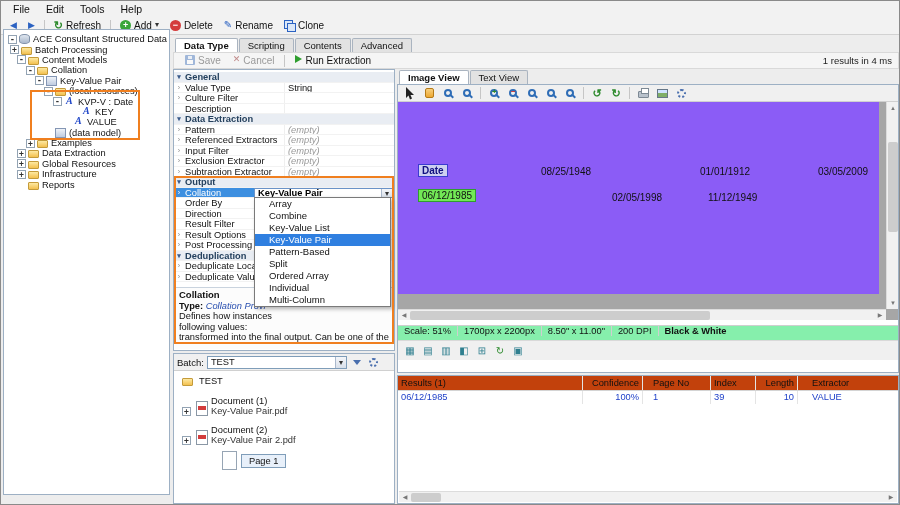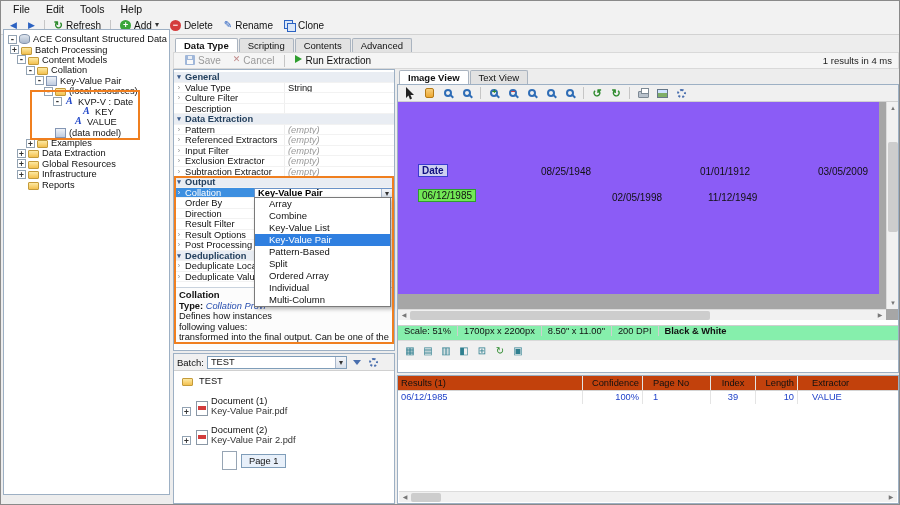--- a/index.html
+++ b/index.html
@@ -125,21 +125,21 @@
   .statusbar{position:absolute;left:0;right:0;bottom:32px;height:15px;background:#86efac;border-top:1px solid #cfcfcf;display:flex;align-items:flex-start;font-size:9.3px}
   .sseg{padding:0 6px;border-right:1px solid #cfcfcf;white-space:nowrap}
   .minibar{position:absolute;left:0;right:0;bottom:12px;height:20px;background:#f0f0f0;border-top:1px solid #d9d9d9;display:flex;align-items:center;padding-left:4px;gap:2px}
   .mico{width:16px;height:15px;display:flex;align-items:center;justify-content:center;color:#2f7f8f;font-size:10px}
   .m1::before{content:"▦"}.m2::before{content:"▤"}.m3::before{content:"▥"}.m4::before{content:"◧"}.m5::before{content:"⊞"}.m6::before{content:"↻";color:#2e8b2e}.m7::before{content:"▣"}
   
   .results-panel{left:396px;top:374px;width:502px;height:129px}
   .rhead{display:flex;height:15px;line-height:15px;background:#c2410c;border-bottom:1px solid #d4d4d4;font-size:9.3px}
   .rrow{display:flex;height:13px;line-height:13px;font-size:9.3px;color:#1d3fc8}
   .rc{padding:0 3px;overflow:hidden;white-space:nowrap;border-right:1px solid #e4e4e4}
-  .c0{flex:0 0 185px}.c1{flex:0 0 60px;text-align:right}.c2{flex:0 0 68px;padding-left:10px}.c3{flex:0 0 45px;text-align:center}.c4{flex:0 0 42px;text-align:right}.c5{flex:1;padding-left:14px;border-right:none}
+  .c0{flex:0 0 185px}.c1{flex:0 0 60px;text-align:right}.c2{flex:0 0 68px;padding-left:10px}.c3{flex:0 0 45px;text-align:left}.c4{flex:0 0 42px;text-align:right}.c5{flex:1;padding-left:14px;border-right:none}
   .res-sb{position:absolute;left:1px;right:1px;bottom:1px;height:11px;background:#f1f1f1;border-top:1px solid #dcdcdc;display:flex}
   
   .ann{position:absolute;border:2px solid #f07f1f;z-index:60;pointer-events:none}
 </style>
 </head>
 <body>
 
 <div class="app">
 
   <div class="menubar">

